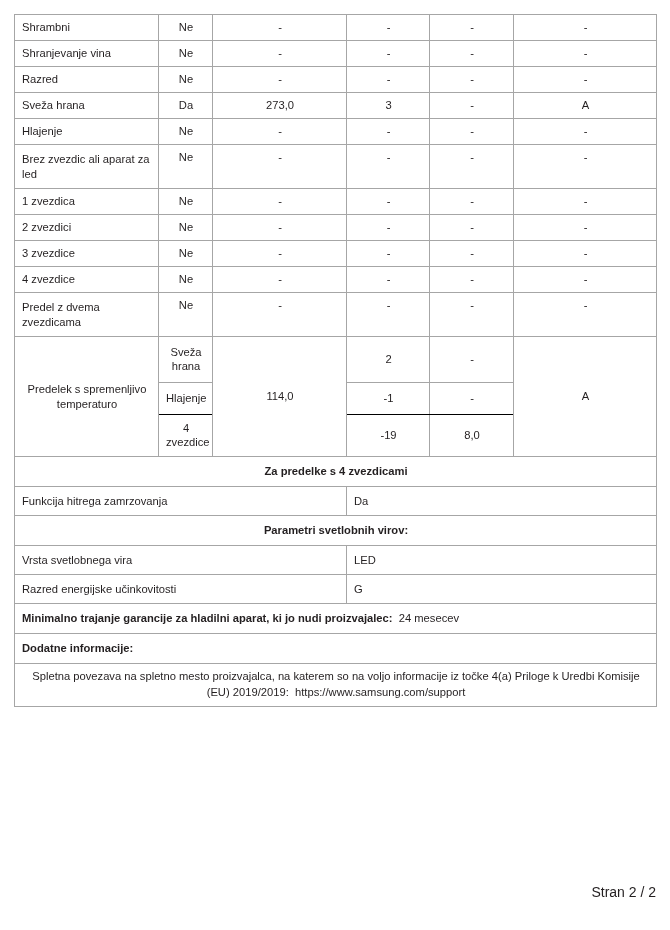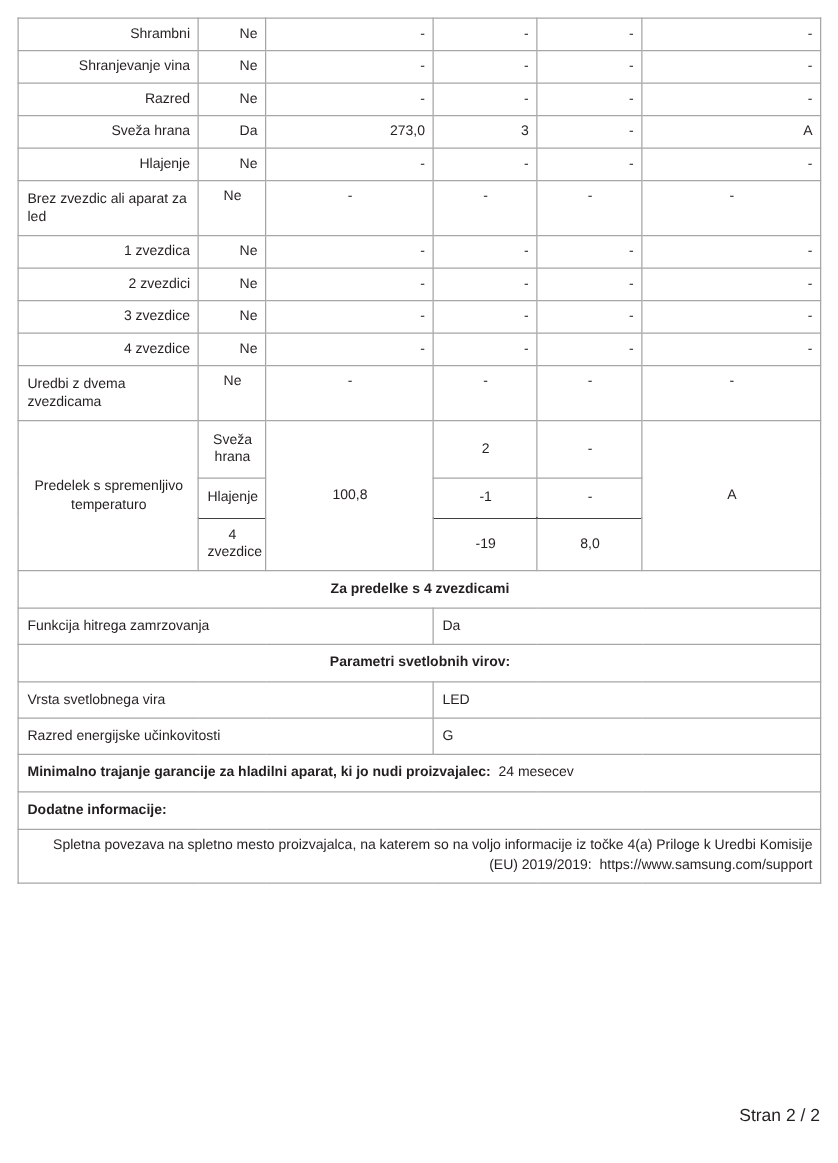--- a/index.html
+++ b/index.html
@@ -47,21 +47,21 @@
   col.c2 { width: 54px; }
   col.c3 { width: 134px; }
   col.c4 { width: 83px; }
   col.c5 { width: 84px; }
   col.c6 { width: 143px; }
 
   td.label { text-align: left; }
   td.ctr   { text-align: center; }
 
   
-  tr.r1 td { height: 17px; text-align: right; }
+  tr.r1 td { height: 17px; }
 
   
   tr.r2 td { height: 34px; }
 
   
   td.vt-label {
     text-align: center;
     vertical-align: middle;
   }
   td.vt-mode {
@@ -107,21 +107,21 @@
     text-align: left;
     height: 20px;
   }
   td.note-row {
     font-weight: bold;
     text-align: left;
     height: 21px;
     margin-left: 40px;
   }
   td.longtext {
-    text-align: right;
+    text-align: center;
     height: 34px;
     line-height: 1.42;
   }
   .inline-val {
     font-weight: normal;
   }
 
   .footer {
     position: absolute;
     left: 0;
@@ -232,32 +232,32 @@
       <tr class="r1">
         <td class="label">4 zvezdice</td>
         <td class="ctr">Ne</td>
         <td class="ctr">-</td>
         <td class="ctr">-</td>
         <td class="ctr">-</td>
         <td class="ctr">-</td>
       </tr>
 
       <tr class="r2">
-        <td class="label">Uredbi z dvema zvezdicama</td>
+        <td class="label">Predel z dvema zvezdicama</td>
         <td class="ctr" style="vertical-align:top;padding-top:5px;">Ne</td>
         <td class="ctr" style="vertical-align:top;padding-top:5px;">-</td>
         <td class="ctr" style="vertical-align:top;padding-top:5px;">-</td>
         <td class="ctr" style="vertical-align:top;padding-top:5px;">-</td>
         <td class="ctr" style="vertical-align:top;padding-top:5px;">-</td>
       </tr>
 
       <tr>
         <td class="vt-label" rowspan="3">Predelek s spremenljivo temperaturo</td>
         <td class="vt-mode" style="height:37px;">Sveža hrana</td>
-        <td class="vt-vol" rowspan="3">100,8</td>
+        <td class="vt-vol" rowspan="3">114,0</td>
         <td class="ctr">2</td>
         <td class="ctr">-</td>
         <td class="vt-cls" rowspan="3">A</td>
       </tr>
 
       <tr>
         <td class="vt-mode boxed" style="height:23px;">Hlajenje</td>
         <td class="ctr boxed-left">-1</td>
         <td class="ctr boxed-right">-</td>
       </tr>

